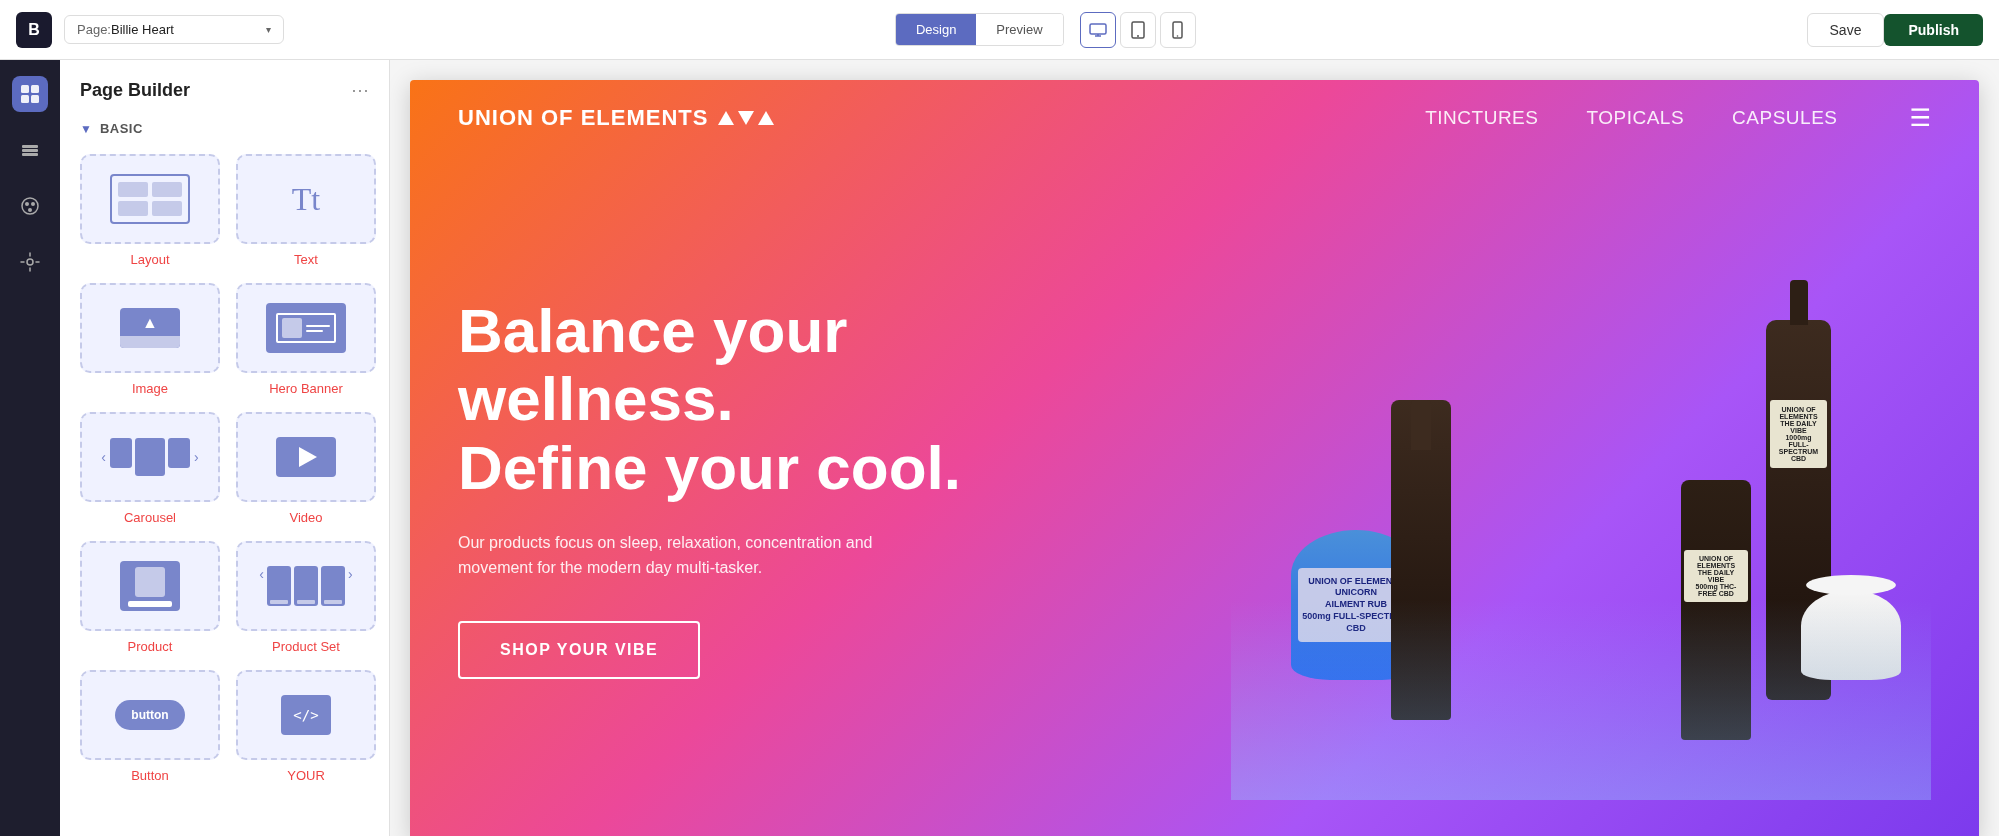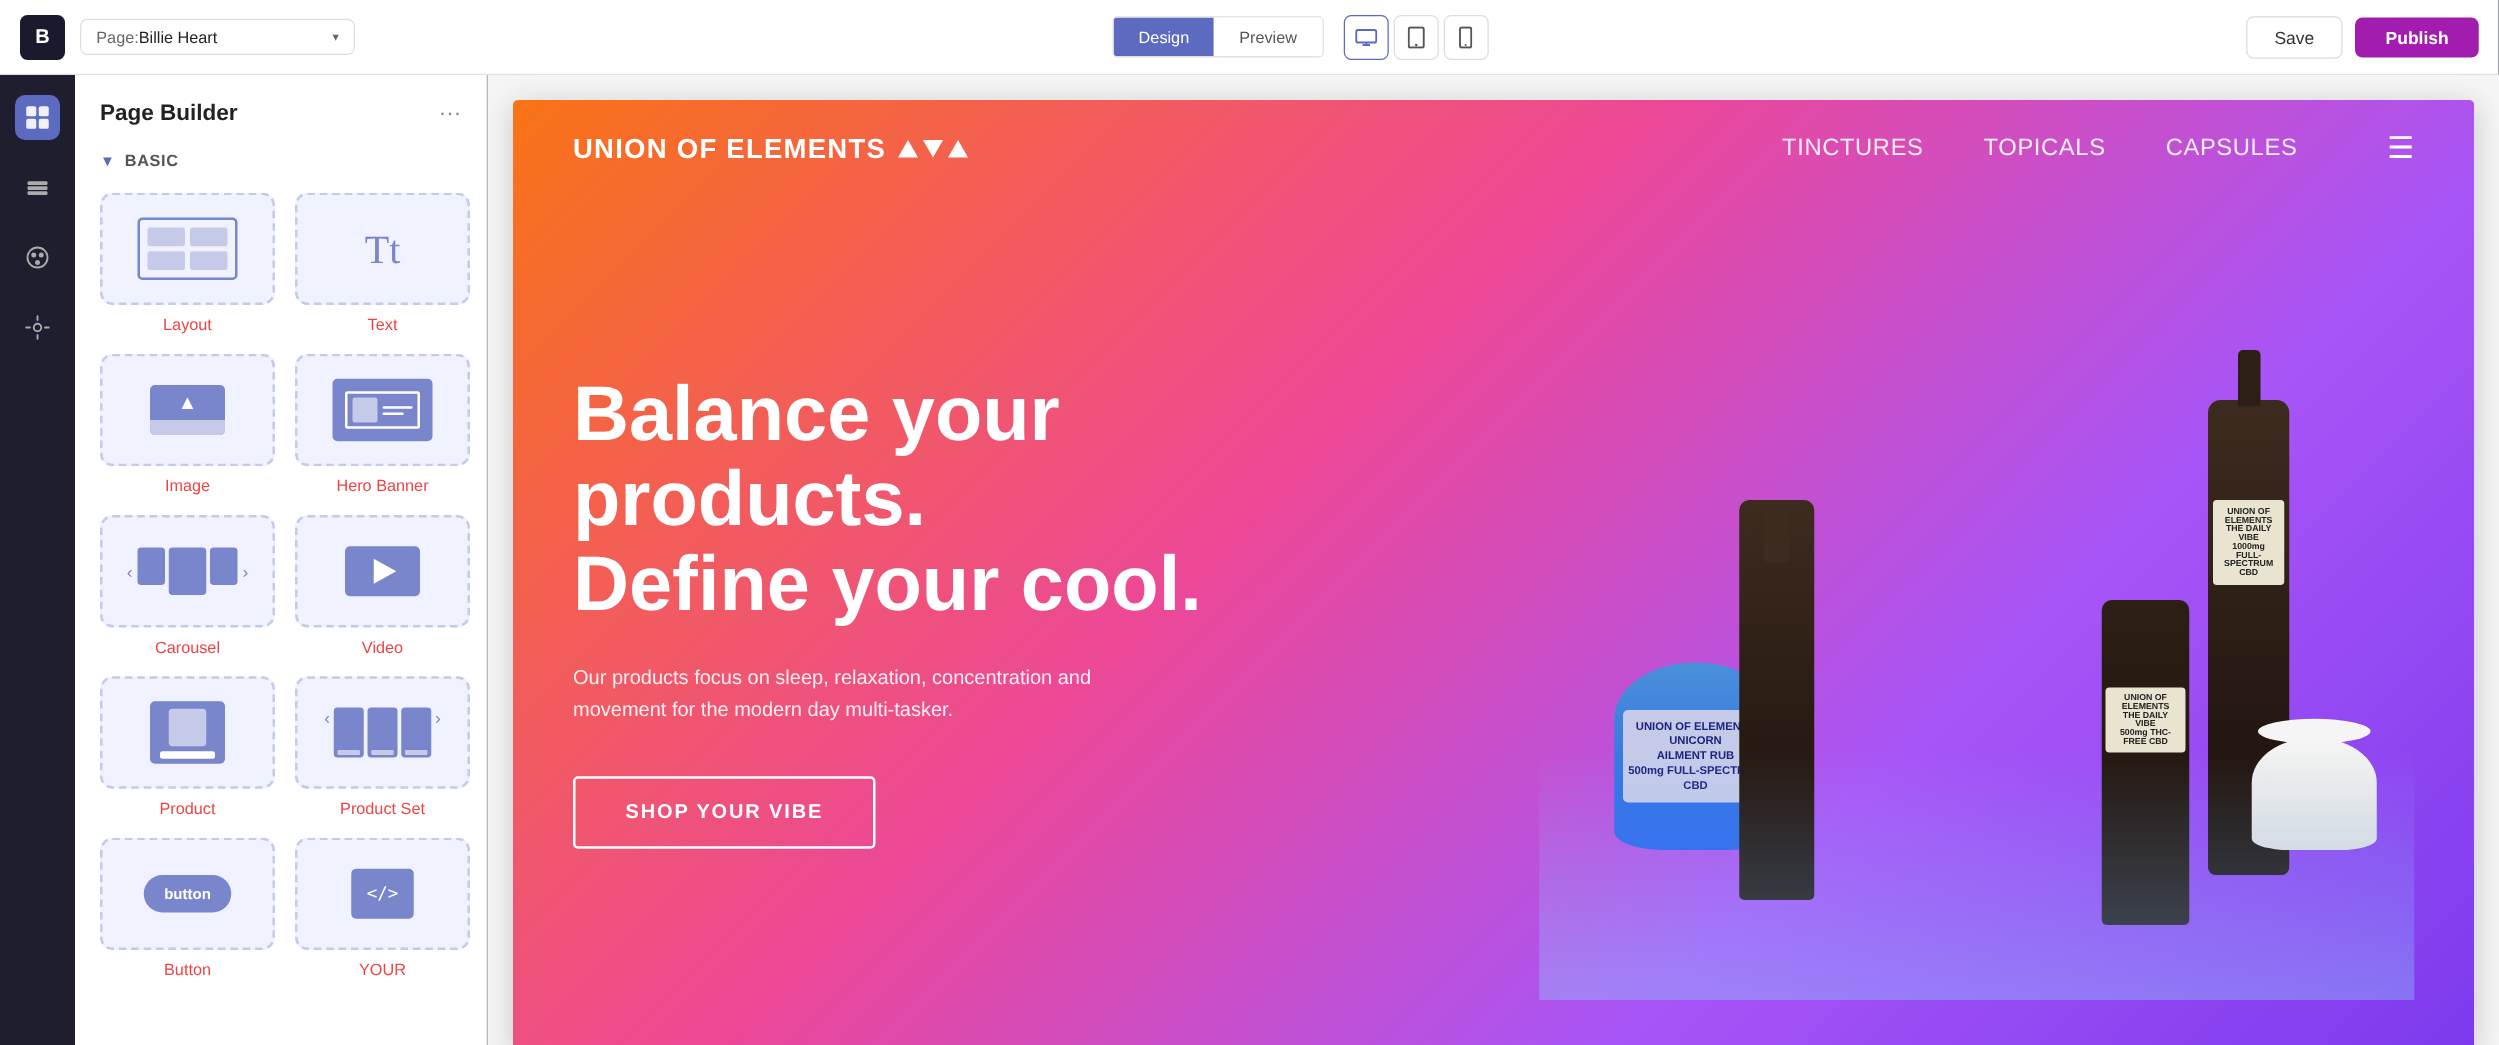--- a/index.html
+++ b/index.html
@@ -32,23 +32,23 @@
     .page-selector-value { color: #222; font-size: 13px; font-weight: 500; }
     .chevron-down { color: #666; font-size: 10px; margin-left: auto; }
     .top-center { flex: 1; display: flex; align-items: center; justify-content: center; gap: 8px; }
     .design-preview-group { display: flex; border: 1px solid #ddd; border-radius: 4px; overflow: hidden; }
     .design-btn { padding: 8px 20px; font-size: 13px; cursor: pointer; border: none; }
     .design-btn.active { background: #5c6bc0; color: #fff; }
     .design-btn.inactive { background: #fff; color: #555; }
     .view-icons { display: flex; gap: 4px; margin-left: 8px; }
     .view-icon-btn { width: 36px; height: 36px; border: 1px solid #ddd; border-radius: 6px; background: #fff; cursor: pointer; display: flex; align-items: center; justify-content: center; color: #555; }
     .view-icon-btn.active { border-color: #5c6bc0; color: #5c6bc0; }
-    .top-right { display: flex; gap: 10px; align-items: center; }
+    .top-right { display: flex; gap: 0; align-items: center; }
     .save-btn { padding: 8px 22px; background: #fff; border: 1px solid #ddd; border-radius: 6px; font-size: 14px; cursor: pointer; color: #333; }
-    .publish-btn { padding: 8px 24px; background: #a21caf; border: none; border-radius: 6px; font-size: 14px; cursor: pointer; color: #fff; font-weight: 600; }
+    .publish-btn { padding: 8px 24px; background: #14532d; border: none; border-radius: 6px; font-size: 14px; cursor: pointer; color: #fff; font-weight: 600; }
 
     
     .main-layout {
       display: flex;
       flex: 1;
       overflow: hidden;
     }
 
     
     .left-nav {
@@ -612,21 +612,21 @@
             <span class="hero-nav-link">TINCTURES</span>
             <span class="hero-nav-link">TOPICALS</span>
             <span class="hero-nav-link">CAPSULES</span>
             <span class="hero-hamburger">☰</span>
           </div>
         </div>
 
         <div class="hero-content">
           <div class="hero-text">
             <div class="hero-heading">
-              <div>Balance your products.</div>
+              <div>Balance your wellness.</div>
               <div>Define your cool.</div>
             </div>
             <p class="hero-sub">Our products focus on sleep, relaxation, concentration and movement for the modern day multi-tasker.</p>
             <button class="hero-cta">SHOP YOUR VIBE</button>
           </div>
 
           <div class="hero-products">
             <div class="products-visual">
               <div class="bottle-group">
 

